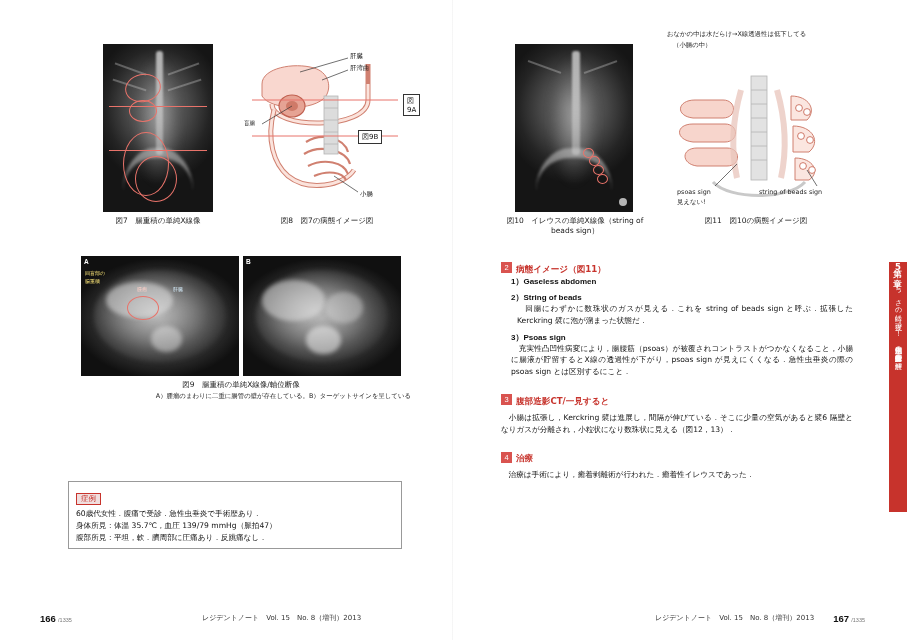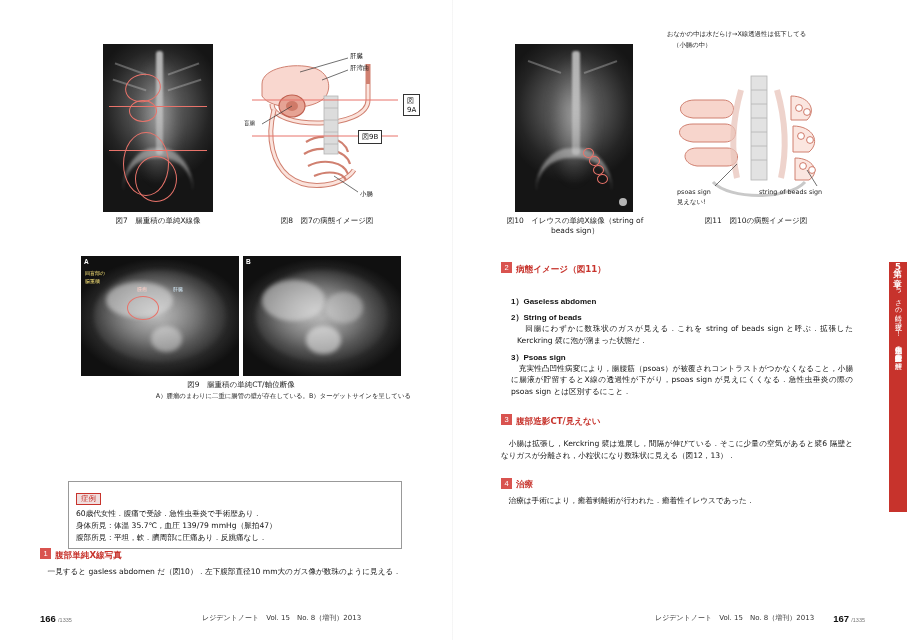--- a/index.html
+++ b/index.html
@@ -200,37 +200,31 @@
       </div>
     </div>
     <div class="fig" style="left:243px;top:256px;width:158px;height:120px;">
       <div class="ct" style="width:158px;height:120px;">
         <div class="organ" style="left:12%;top:20%;width:40%;height:34%;background:rgba(230,230,230,.5);"></div>
         <div class="organ" style="left:52%;top:30%;width:24%;height:26%;background:rgba(210,210,210,.45);"></div>
         <div class="organ" style="left:40%;top:58%;width:22%;height:24%;background:rgba(240,240,240,.55);"></div>
         <div class="ct-badge" style="left:3px;top:2px;color:#fff;">B</div>
       </div>
     </div>
-    <div class="cap jp" style="position:absolute;left:81px;top:380px;width:320px;">図9　腸重積の単純CT/軸位断像</div>
+    <div class="cap jp" style="position:absolute;left:81px;top:380px;width:320px;">図9　腸重積の単純X線像/軸位断像</div>
     <div class="tiny jp" style="position:absolute;left:81px;top:392px;width:330px;text-align:right;">A）腫瘤のまわりに二重に腸管の壁が存在している。B）ターゲットサインを呈している</div>
 
 
     <div class="case-box" style="position:absolute;left:68px;top:452px;width:318px;margin-top:29px;">
       <div class="case-title jp">症例</div>
       <div class="btxt jp">60歳代女性．腹痛で受診．急性虫垂炎で手術歴あり．</div>
       <div class="btxt jp">身体所見：体温 35.7℃，血圧 139/79 mmHg（脈拍47）</div>
       <div class="btxt jp">腹部所見：平坦，軟．臍周部に圧痛あり．反跳痛なし．</div>
     </div>
 
-    <div style="position:absolute;left:40px;top:544px;width:388px;">
-      <div>
-        <span class="sec-num">1</span><span class="sec-head jp">腹部単純X線写真</span>
-      </div>
-      <div class="btxt jp" style="margin-top:4px;width:376px;">　一見すると gasless abdomen だ（図10）．左下腹部直径10 mm大のガス像が数珠のように見える．</div>
-    </div>
 
     <div class="folio" style="left:40px;">
       <span class="num">166</span>
       <span class="sub">/1335</span>
     </div>
     <div class="runhead jp" style="left:158px;">レジデントノート　Vol. 15　No. 8（増刊）2013</div>
   </div>
 
   <div class="gutter"></div>
 
@@ -299,38 +293,38 @@
       <div class="tiny jp" style="position:absolute;left:92px;top:158px;">string of beads sign</div>
     </div>
     <div class="cap jp" style="position:absolute;left:214px;top:216px;width:178px;">図11　図10の病態イメージ図</div>
 
     <div style="position:absolute;left:48px;top:258px;width:352px;">
 
       <div>
         <div>
           <span class="sec-num">2</span><span class="sec-head jp">病態イメージ（図11）</span>
         </div>
-        <div style="margin:20px 0 0 10px;">
+        <div style="margin:0 0 0 10px;">
           <div class="eng-h">1）Gaseless abdomen</div>
         </div>
         <div style="margin:5px 0 0 10px;">
           <div class="eng-h">2）String of beads</div>
           <div class="btxt jp" style="margin-left:6px;">　回腸にわずかに数珠状のガスが見える．これを string of beads sign と呼ぶ．拡張した Kerckring 襞に泡が溜まった状態だ．</div>
         </div>
         <div style="margin:5px 0 0 10px;">
           <div class="eng-h">3）Psoas sign</div>
           <div class="btxt jp" style="margin-left:0;">　充実性凸凹性病変により，腸腰筋（psoas）が被覆されコントラストがつかなくなること，小腸に腸液が貯留するとX線の透過性が下がり，psoas sign が見えにくくなる．急性虫垂炎の際の psoas sign とは区別するにこと．</div>
         </div>
       </div>
 
       <div style="margin-top:12px;">
         <div>
-          <span class="sec-num">3</span><span class="sec-head jp">腹部造影CT/見えない</span>
-        </div>
-        <div class="btxt jp" style="margin-top:10px;">　小腸は拡張し，Kerckring 襞は進展し，間隔が伸びている．そこに少量の空気があると襞6 隔壁となりガスが分離され，小粒状になり数珠状に見える（図12，13）．</div>
+          <span class="sec-num">3</span><span class="sec-head jp">腹部造影CT/一見すると</span>
+        </div>
+        <div class="btxt jp" style="margin-top:4px;">　小腸は拡張し，Kerckring 襞は進展し，間隔が伸びている．そこに少量の空気があると襞6 隔壁となりガスが分離され，小粒状になり数珠状に見える（図12，13）．</div>
       </div>
 
       <div style="margin-top:12px;">
         <div>
           <span class="sec-num">4</span><span class="sec-head jp">治療</span>
         </div>
         <div class="btxt jp" style="margin-top:4px;">　治療は手術により，癒着剥離術が行われた．癒着性イレウスであった．</div>
       </div>
     </div>
 

